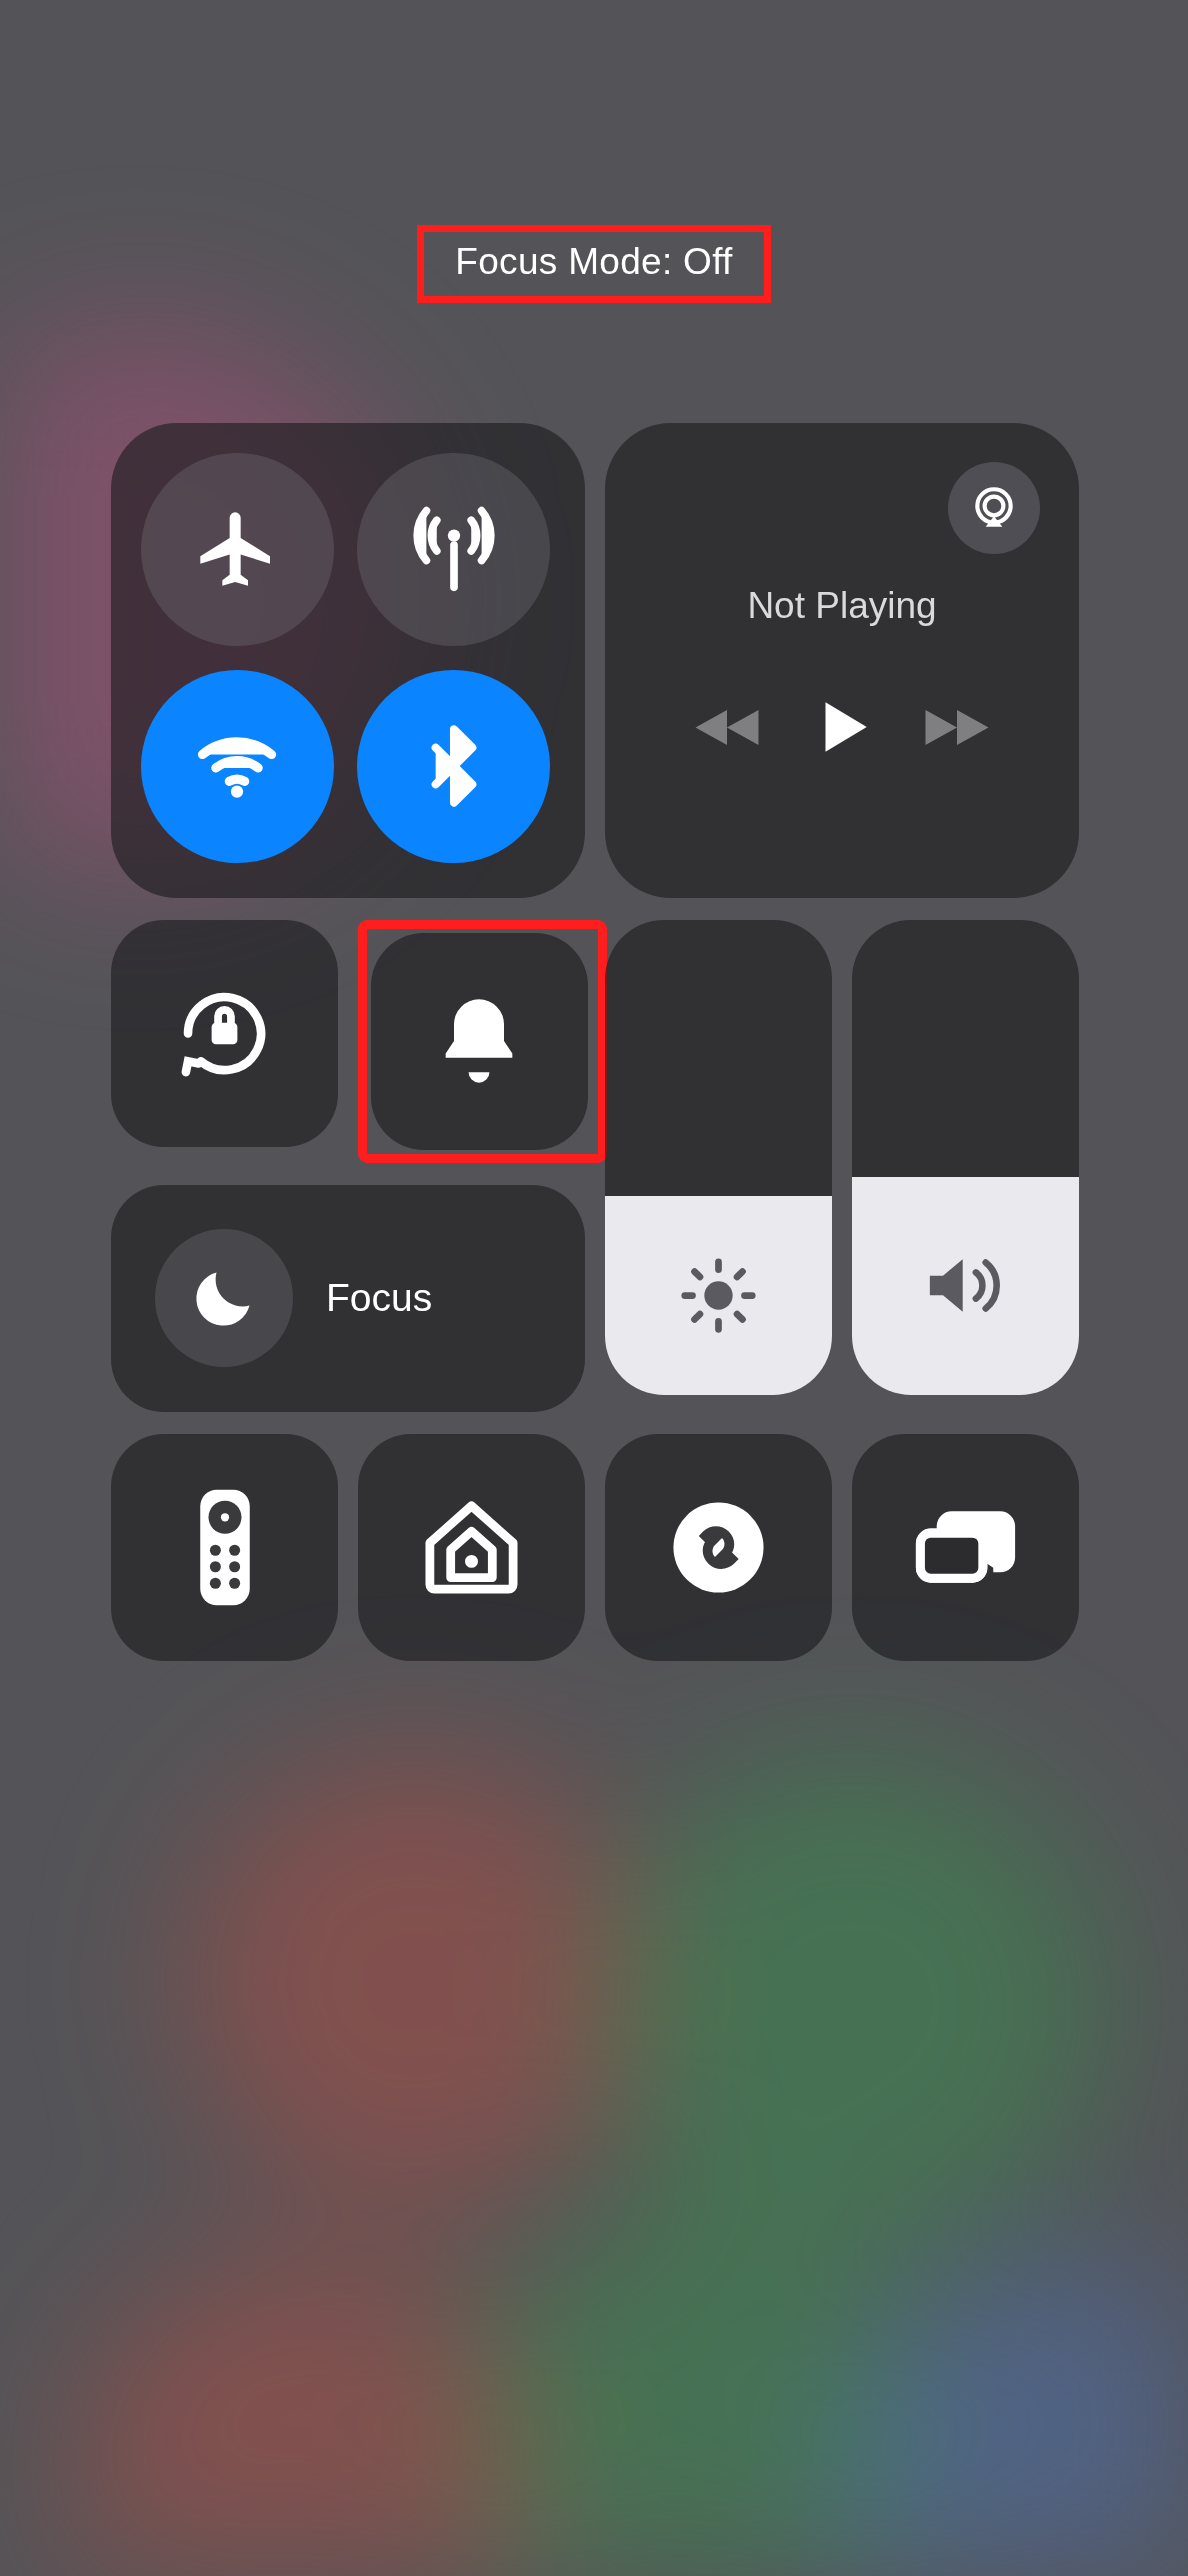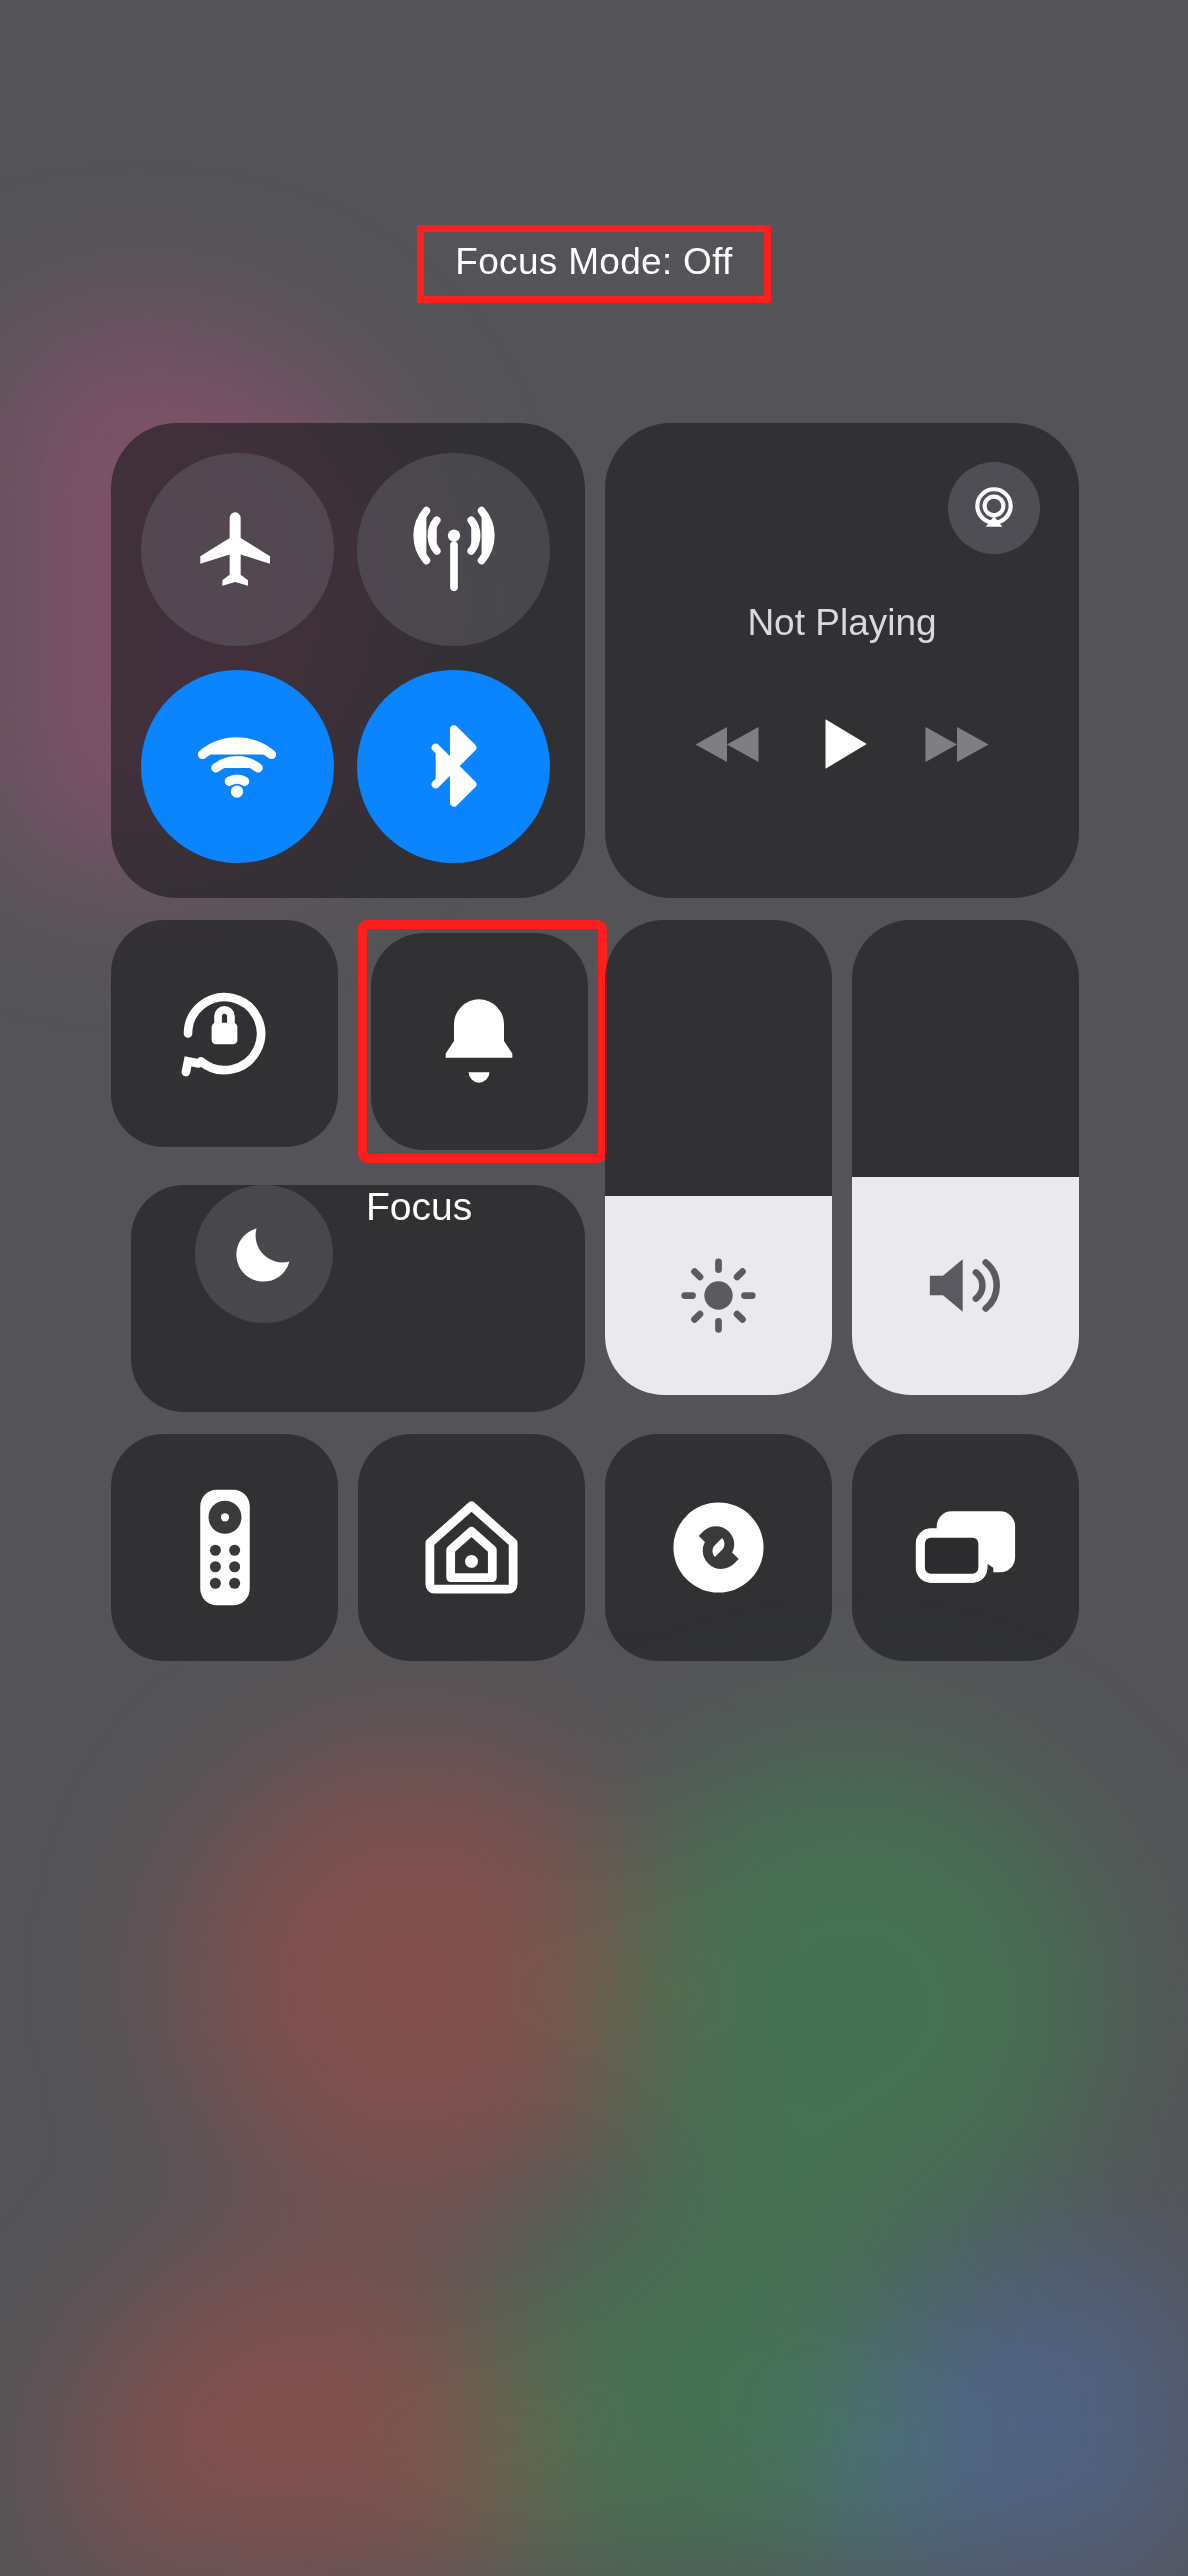--- a/index.html
+++ b/index.html
@@ -45,37 +45,37 @@
 
   .connectivity { padding:29.5px; display:grid; grid-template-columns:1fr 1fr; grid-template-rows:1fr 1fr; gap:18.4px; }
   .circ {
     width:193px; height:193px; border-radius:50%;
     display:flex; align-items:center; justify-content:center;
     background: rgba(120,120,128,.32);
   }
   .circ.on { background:#0a84ff; }
   .circ svg, .circ .glyph { fill:#fff; color:#fff; }
 
-  .media { padding:32px 35px 44px; display:flex; flex-direction:column; }
+  .media { padding:15px 35px 44px; display:flex; flex-direction:column; }
   .airplay-btn {
     position:absolute; top:39px; right:39px;
     width:92px; height:92px; border-radius:50%;
     background: rgba(120,120,128,.42);
     display:flex; align-items:center; justify-content:center;
   }
   .media-title { text-align:center; margin-top:147px; font-size:37px; font-weight:500; color:#d9d9de; }
   .media-ctrls { margin-top:64px; display:flex; justify-content:space-around; align-items:center; padding:0 28px;}
   .media-ctrls .dim { opacity:.38; }
 
   .tile-icon { display:flex; align-items:center; justify-content:center; height:100%; }
 
   .hl { border:9.2px solid #ff1e1e; border-radius:9.2px; padding:3.7px; }
   .hl .module { height:217px; width:217px; }
 
-  .focus { display:flex; align-items:flex-start; padding:0 64px; gap:33px;margin-left:20px; }
+  .focus { display:flex; align-items:center; padding:0 44px; gap:33px; }
   .focus .moon {
     width:138px; height:138px; border-radius:50%;
     background: rgba(120,120,128,.32);
     display:flex; align-items:center; justify-content:center;
   }
   .focus-label { font-size:39px; font-weight:500; color:#fff; }
 
   .slider {
     background: rgba(28,28,30,.62);
     border-radius:59px; height:475px; position:relative; overflow:hidden;

